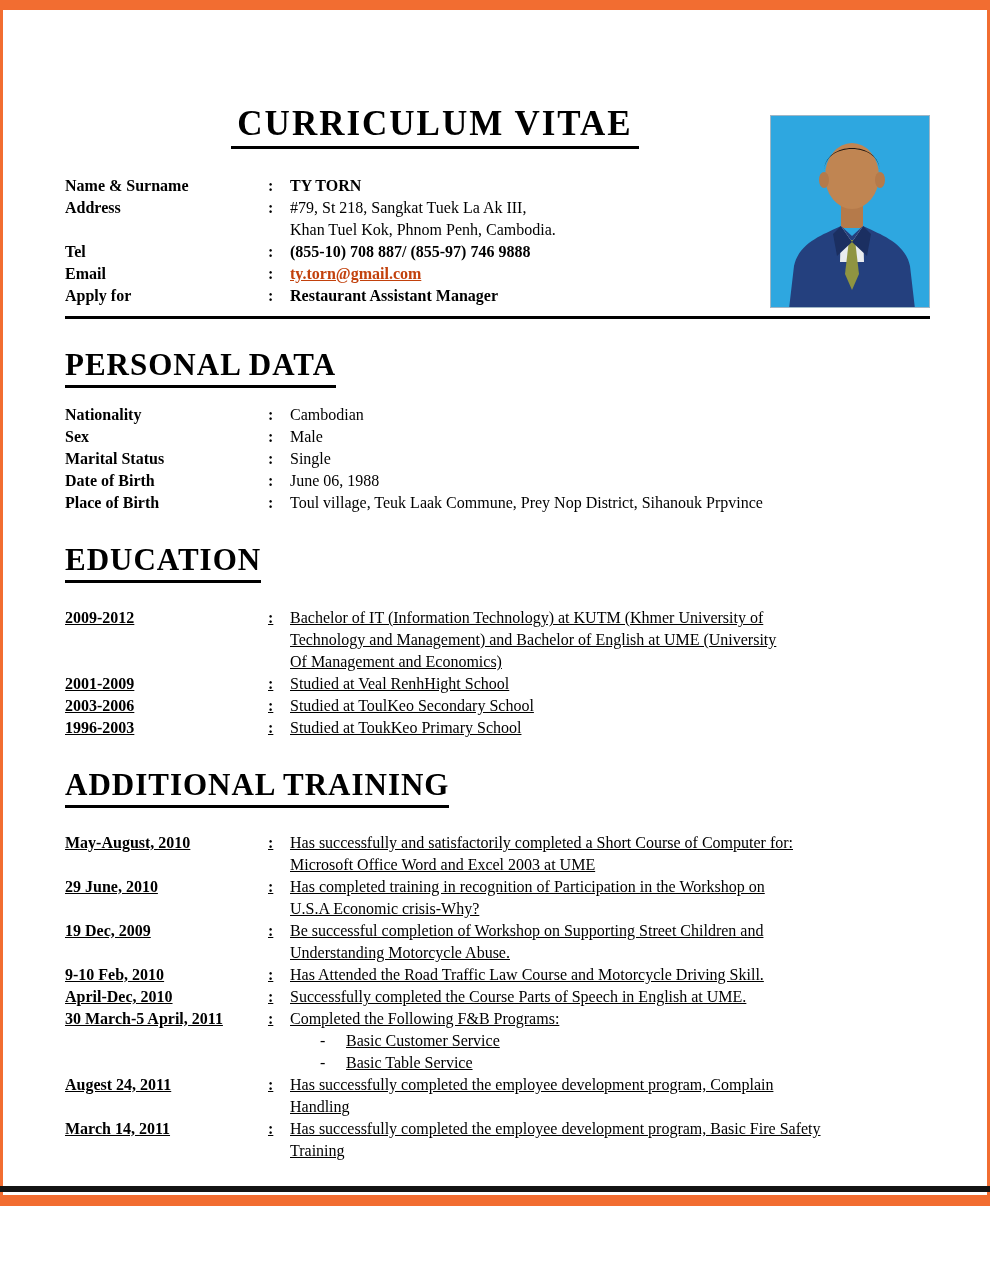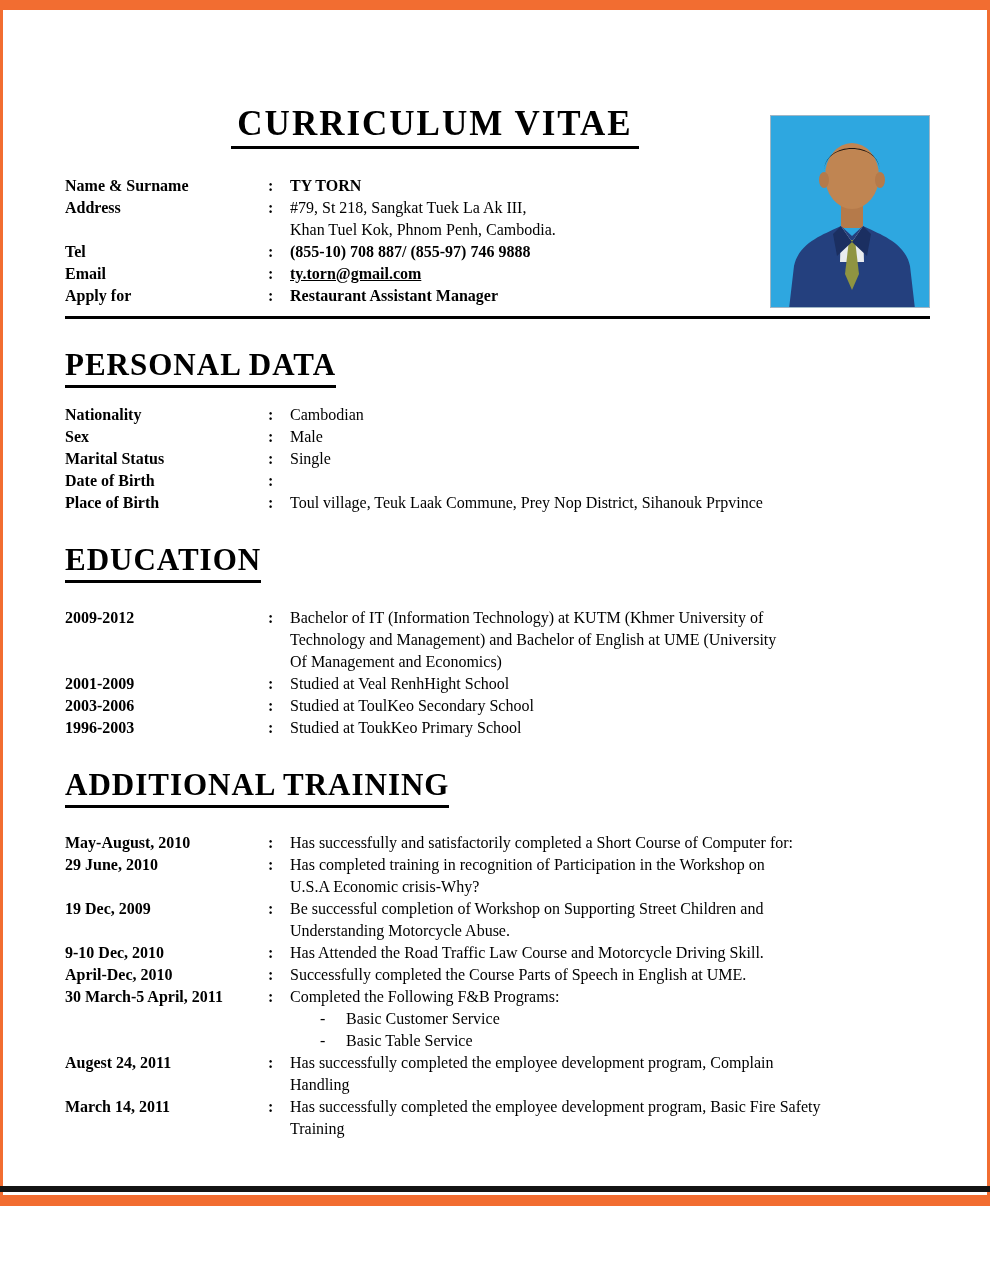--- a/index.html
+++ b/index.html
@@ -37,34 +37,34 @@
 
   .header-block { margin-top:26px; }
 
   .row { display:flex; line-height:22px; font-size:16px; align-items:flex-start; }
   .lbl { width:203px; font-weight:700; flex-shrink:0; white-space:nowrap; }
   .colon { width:22px; font-weight:700; flex-shrink:0; }
   .val { flex:1; }
   .line { display:block; white-space:nowrap; }
   .bold .line { font-weight:700; }
   .link .line {
-    font-weight:700; color:#000000; text-decoration:underline; cursor:pointer;
+    font-weight:700; color:#c2410c; text-decoration:underline; cursor:pointer;
   }
 
   .divider { margin-top:9px; width:865px; height:3px; background:#000; }
 
   .section-heading-wrap { margin-top:28px; }
   .section-heading {
     display:inline-block;
     font-size:31px; font-weight:700; letter-spacing:1px;
     border-bottom:3px solid #000; padding-bottom:2px;
     white-space:nowrap;
   }
   .rows { margin-top:16px; }
-  .rows-spaced { margin-top:24px; }
+  .rows-spaced { margin-top:24px;text-decoration:underline; }
 
   .bullet { padding-left:30px; }
   .dash { display:inline-block; width:26px; }
 </style>
 </head>
 <body>
 
 <div class="page">
 
   <div class="frame-top"></div>
@@ -167,20 +167,23 @@
         <span class="lbl">Marital Status</span>
         <span class="colon">:</span>
         <span class="val">
           <span class="line">Single</span>
         </span>
       </div>
 
       <div class="row">
         <span class="lbl">Date of Birth</span>
         <span class="colon">:</span>
+        <span class="val">
+          <span class="line">June 06, 1988</span>
+        </span>
       </div>
 
       <div class="row">
         <span class="lbl">Place of Birth</span>
         <span class="colon">:</span>
         <span class="val">
           <span class="line">Toul village, Teuk Laak Commune, Prey Nop District, Sihanouk Prpvince</span>
         </span>
       </div>
 
@@ -230,20 +233,21 @@
     <div class="section-heading-wrap">
       <span class="section-heading">ADDITIONAL TRAINING</span>
     </div>
     <div class="rows rows-spaced">
 
       <div class="row">
         <span class="lbl">May-August, 2010</span>
         <span class="colon">:</span>
         <span class="val">
           <span class="line">Has successfully and satisfactorily completed a Short Course of Computer for:</span>
+          <span class="line">Microsoft Office Word and Excel 2003 at UME</span>
         </span>
       </div>
 
       <div class="row">
         <span class="lbl">29 June, 2010</span>
         <span class="colon">:</span>
         <span class="val">
           <span class="line">Has completed training in recognition of Participation in the Workshop on</span>
           <span class="line">U.S.A Economic crisis-Why?</span>
         </span>
@@ -252,21 +256,21 @@
       <div class="row">
         <span class="lbl">19 Dec, 2009</span>
         <span class="colon">:</span>
         <span class="val">
           <span class="line">Be successful completion of Workshop on Supporting Street Children and</span>
           <span class="line">Understanding Motorcycle Abuse.</span>
         </span>
       </div>
 
       <div class="row">
-        <span class="lbl">9-10 Dec, 2010</span>
+        <span class="lbl">9-10 Feb, 2010</span>
         <span class="colon">:</span>
         <span class="val">
           <span class="line">Has Attended the Road Traffic Law Course and Motorcycle Driving Skill.</span>
         </span>
       </div>
 
       <div class="row">
         <span class="lbl">April-Dec, 2010</span>
         <span class="colon">:</span>
         <span class="val">

